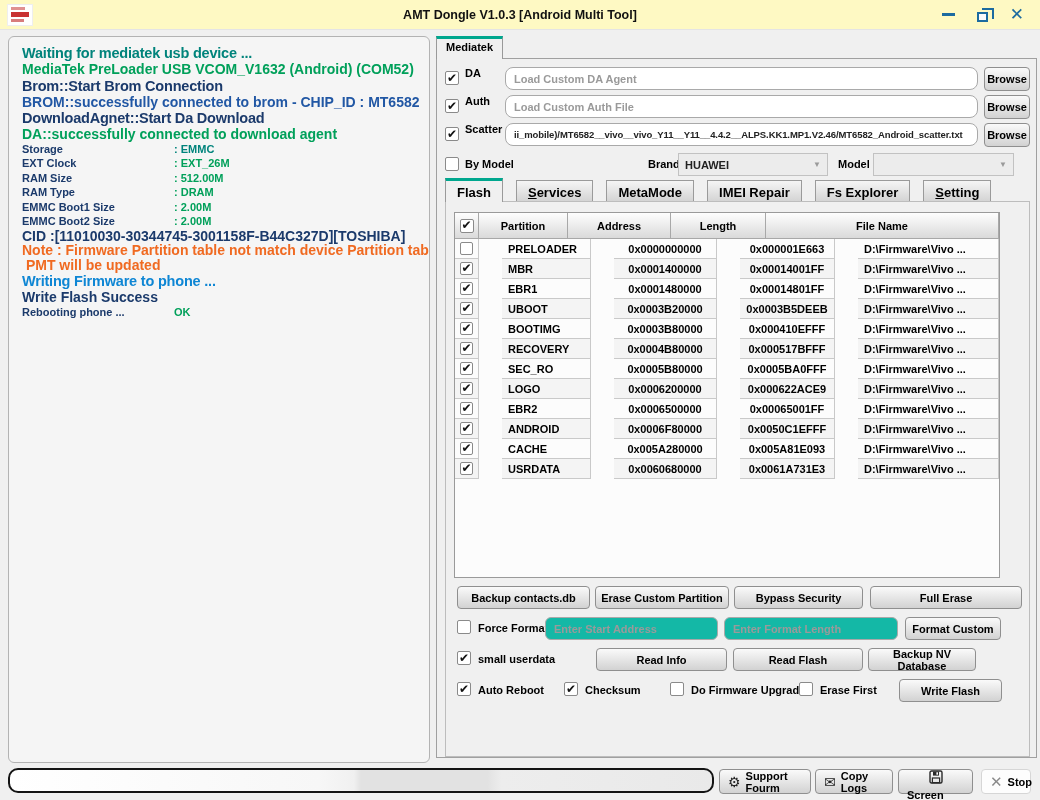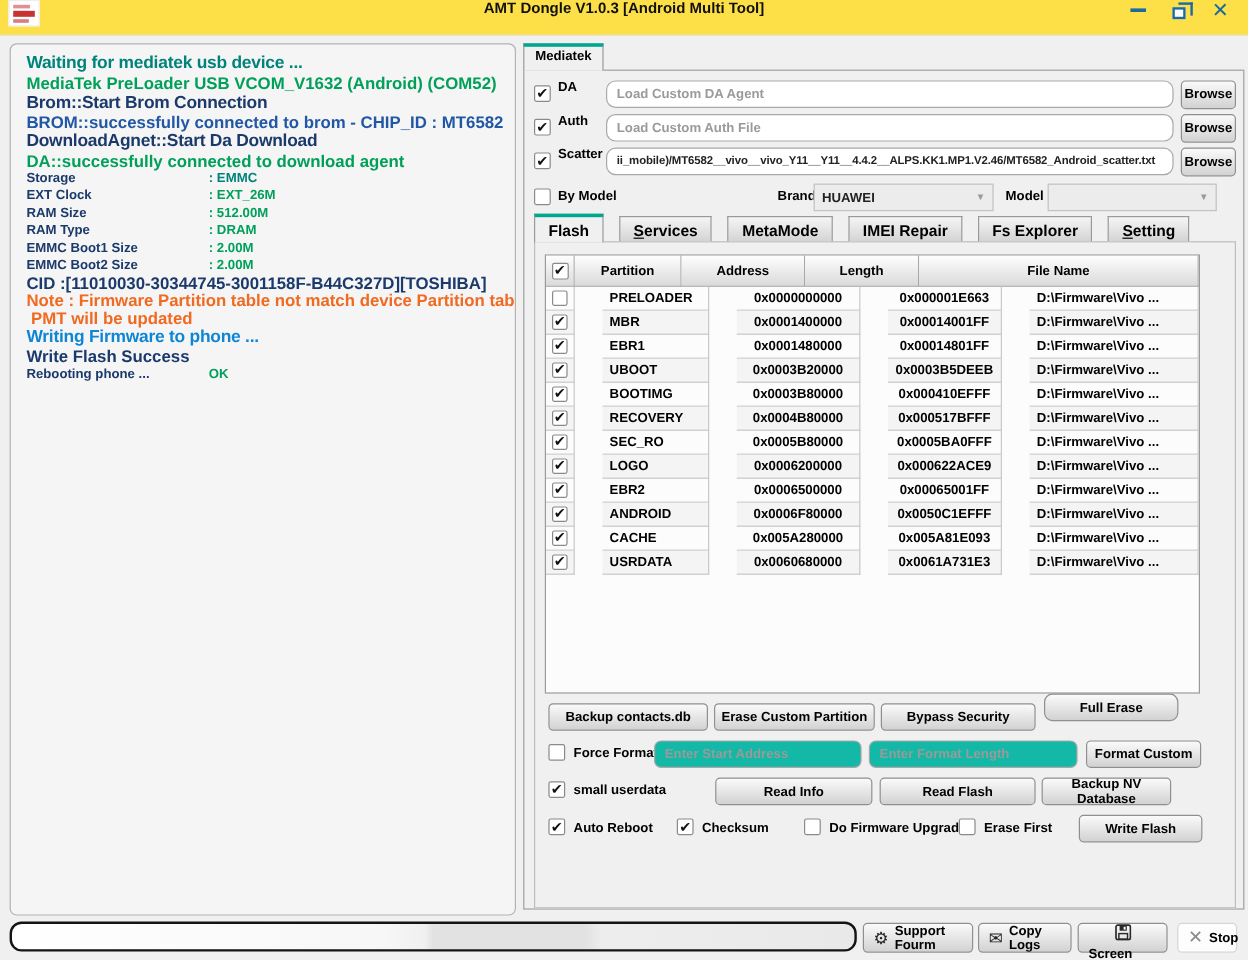--- a/index.html
+++ b/index.html
@@ -1,21 +1,21 @@
 <!DOCTYPE html>
 <html><head>
 <meta charset="utf-8">
 <style>
   * { margin:0; padding:0; box-sizing:border-box; }
   html,body { width:1040px; height:800px; overflow:hidden; background:#f0f0f0;
     font-family:"Liberation Sans","DejaVu Sans",sans-serif; }
 
   
-  #titlebar { position:absolute; left:0; top:0; width:1040px; height:30px; background:#fde047;
-    border-bottom:1px solid #e4e4e4; display:flex; align-items:flex-start; }
+  #titlebar { position:absolute; left:0; top:0; width:1040px; height:30px; background:#fef9c3;
+    border-bottom:1px solid #e4e4e4; display:flex; align-items:center; }
   #app-logo { width:26px; height:22px; margin-left:7px; background:#fff; border:1px solid #eee;
     display:flex; flex-direction:column; justify-content:center; gap:2px; padding:2px 3px; }
   #app-logo .l1 { height:3px; background:#e09090; width:80%; }
   #app-logo .l2 { height:5px; background:#c83232; width:100%; }
   #app-logo .l3 { height:3px; background:#d87c7c; width:70%; }
   #window-title { position:absolute; left:0; right:0; text-align:center; font-size:12.5px;
     font-weight:bold; color:#111; }
   #win-controls { margin-left:auto; display:flex; align-items:center; gap:22px; padding-right:16px; z-index:2; }
   .win-btn { color:#1c6ba0; cursor:pointer; display:flex; align-items:center; justify-content:center; }
   .min-glyph { width:13px; height:3px; background:#1c6ba0; }
@@ -375,21 +375,21 @@
           <div class="tcell center">0x0060680000</div>
           <div class="tcell center">0x0061A731E3</div>
           <div class="tcell left">D:\Firmware\Vivo ...</div>
         </div>
       </div>
 
     <div id="row1">
         <button class="btn action-btn" style="left: 11px; top: 384px; width: 133px;">Backup contacts.db</button>
         <button class="btn action-btn" style="left: 149px; top: 384px; width: 134px;">Erase Custom Partition</button>
         <button class="btn action-btn" style="left: 288px; top: 384px; width: 129px;">Bypass Security</button>
-        <button class="btn action-btn" style="left: 424px; top: 376px; width: 112px; border-radius: 7px;">Full Erase</button>
+        <button class="btn action-btn" style="left: 424px; top: 384px; width: 152px;">Full Erase</button>
       </div>
 
     <div id="force-row" style="position: absolute; left: 0px; top: 415px; width: 100%; height: 24px;">
       <span class="checkbox" style="left:11px;"></span>
       <span class="inline-label" style="left:32px;">Force Format</span>
       <input class="fmt-input" style="left: 99px; width: 173px;" placeholder="Enter Start Address">
       <input class="fmt-input" style="left: 278px; width: 174px;" placeholder="Enter Format Length">
       <button class="btn action-btn" style="left:459px; top:0; width:96px;">Format Custom</button>
     </div>
 

